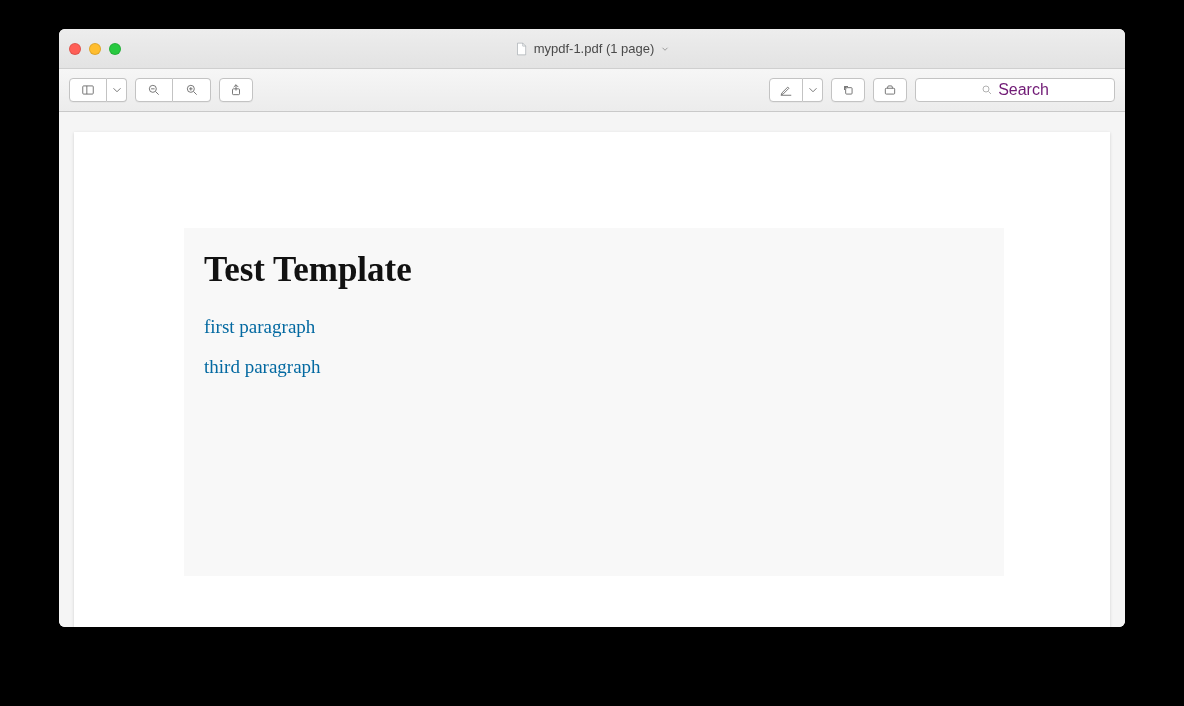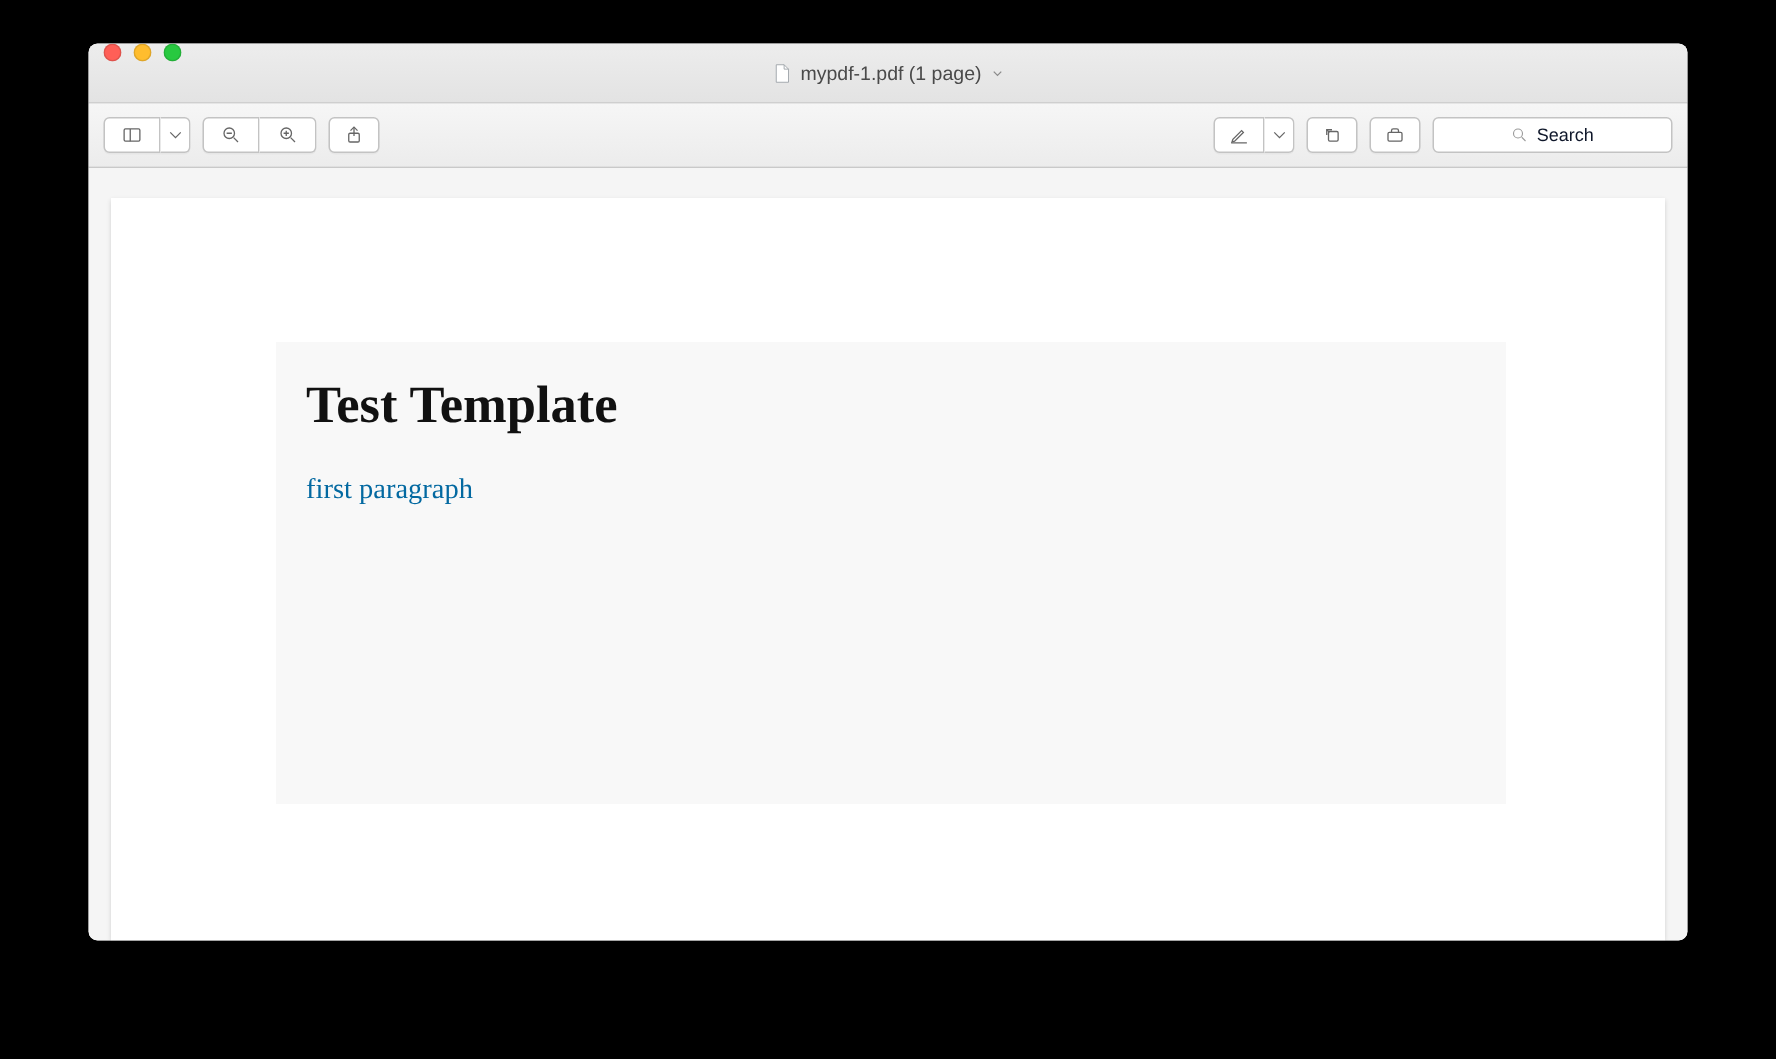--- a/index.html
+++ b/index.html
@@ -12,21 +12,21 @@
     .window {
       position:absolute; left:59px; top:29px; width:1066px; height:598px;
       background:#fff; border-radius:6px;
       box-shadow:0 18px 40px rgba(0,0,0,.45),0 0 0 1px rgba(0,0,0,.15);
       display:flex; flex-direction:column; overflow:hidden;
     }
     .titlebar {
       height:40px; min-height:27px;
       background:linear-gradient(#ededed,#e3e3e3);
       border-bottom:1px solid #cfcfcf;
-      display:flex; align-items:flex-start; position:relative;
+      display:flex; align-items:center; position:relative;
     }
     .traffic { display:flex; gap:8px; padding-left:10px; }
     .tl { width:12px; height:12px; border-radius:50%; border:1px solid rgba(0,0,0,.12); }
     .close{background:#ff5f57}.min{background:#ffbd2e}.max{background:#28c940}
     .title-center{
       position:absolute; left:0; right:0; display:flex; align-items:center;
       justify-content:center; gap:6px; pointer-events:none; height:100%;
       font-size:13px; color:#4a4a4a;
     }
     .title-chevron{width:10px;height:10px}
@@ -41,23 +41,23 @@
       height:24px; background:#fff; border:1px solid #c3c3c3; border-radius:4px;
       display:flex; align-items:center; justify-content:center;
       box-shadow:0 1px 0 rgba(0,0,0,.03); color:#555; cursor:default;
     }
     .seg{display:flex}
     .seg .btn{border-radius:0;border-left-width:0}
     .seg .btn:first-child{border-radius:4px 0 0 4px;border-left-width:1px}
     .seg .btn:last-child{border-radius:0 4px 4px 0}
     .btn svg{width:14px;height:14px;stroke:#666;fill:none;stroke-width:1.5}
     .search{
-      width:160px;height:24px;border:1px solid #c3c3c3;border-radius:4px;
+      width:200px;height:24px;border:1px solid #c3c3c3;border-radius:4px;
       background:#fff;display:flex;align-items:center;justify-content:center;
-      gap:5px;color:#0f172a;font-size:12px;
+      gap:5px;color:#701a75;font-size:16px;
     }
     .search svg{width:12px;height:12px;stroke:#9a9a9a;fill:none;stroke-width:1.5}
     .content-area{flex:1;background:#f5f5f5;overflow:hidden;position:relative}
     .page{
       position:absolute;left:15px;right:15px;top:20px;bottom:0;
       background:#fff;box-shadow:0 1px 3px rgba(0,0,0,.15);
     }
     .doc-box{
       position:absolute;left:110px;top:96px;right:106px;
       background:#f8f8f8;padding:22px 20px 180px;
@@ -171,17 +171,18 @@
       <span>Search</span>
     </div>
 
   </div>
 
   <div class="content-area">
     <div class="page">
       <div class="doc-box">
         <div class="doc-title">Test Template</div>
         <div class="doc-p">first paragraph</div>
+        <div class="doc-p">third paragraph</div>
       </div>
     </div>
   </div>
 
 </div>
 
 </body></html>

